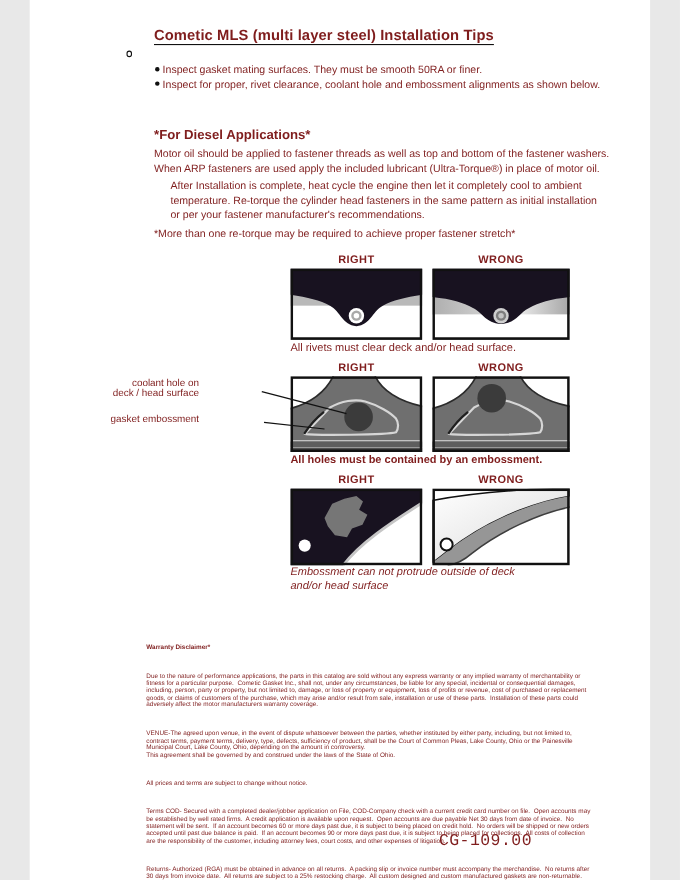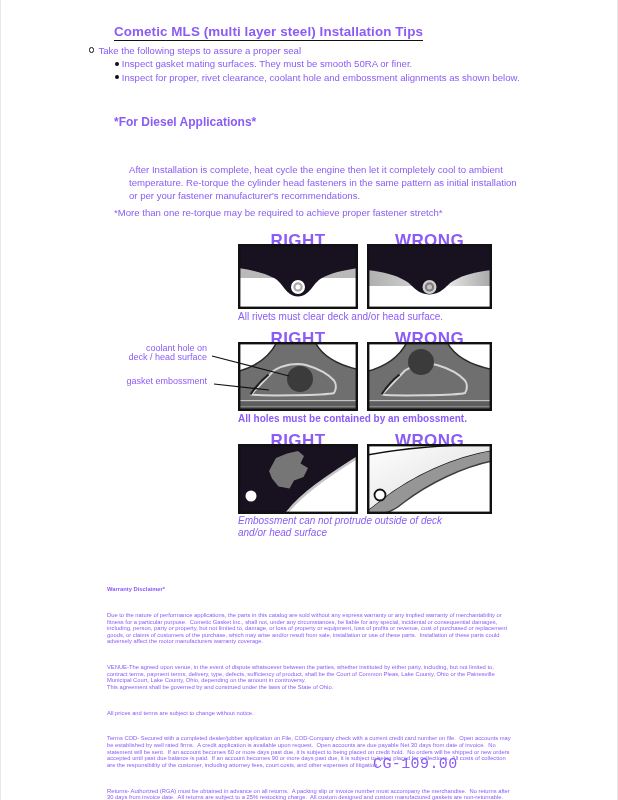--- a/index.html
+++ b/index.html
@@ -1,52 +1,54 @@
 <!DOCTYPE html>
 <html><head>
 <meta charset="utf-8">
 <style>
   html,body{margin:0;padding:0;background:#e8e8e8;}
-  .page{position:relative;width:616px;height:800px;background:#ffffff;margin:0 auto;
-        font-family:"Liberation Sans",sans-serif;color:#8b5cf6;overflow:hidden;}
+  .page{position:relative;width:564px;height:800px;background:#ffffff;margin:0 auto;
+        font-family:"Liberation Sans",sans-serif;color:#7f1d1d;overflow:hidden;}
   .abs{position:absolute;}
   .title{left:113px;top:24px;font-size:13.4px;font-weight:bold;letter-spacing:.1px;
          border-bottom:1.6px solid #111;padding-bottom:1px;white-space:nowrap;}
   .bullets{left:88px;top:44px;font-size:9.6px;line-height:13.3px;white-space:nowrap;}
   .obullet{display:inline-block;width:3.4px;height:3.4px;border:1px solid #111;border-radius:50%;
            margin-right:4px;vertical-align:1.5px;}
   .fbullet{display:inline-block;width:3.8px;height:3.8px;background:#111;border-radius:50%;
            margin-right:3px;vertical-align:1.5px;}
   .sub{margin-left:26px;}
   .diesel-h{left:113px;top:115px;font-size:12px;font-weight:bold;white-space:nowrap;}
   .para{font-size:9.6px;line-height:13px;white-space:pre;}
-  .dg-label{font-size:17px;font-weight:700;letter-spacing:.4px;text-align:center;white-space:nowrap;}
+  .dg-label{font-size:10px;font-weight:700;letter-spacing:.4px;text-align:center;white-space:nowrap;}
   .panel{line-height:0;}
   .panel svg{display:block;width:100%;height:100%;}
   .caption{left:237px;font-size:10px;line-height:11.8px;white-space:pre;}
   .ann{font-size:9px;line-height:8.8px;text-align:right;white-space:pre;}
   .legal{left:106px;top:573px;width:480px;font-size:5.8px;line-height:6.6px;white-space:pre;}
   .legal .lh{font-weight:bold;margin:0 0 6px 0;}
   .legal p{margin:0 0 6px 0;}
   .pagenum{left:372px;top:756px;font-size:15px;letter-spacing:.4px;white-space:nowrap;font-family:Liberation Mono, monospace;}
 </style>
 </head>
 <body>
 
 <div class="page">
 
   <div class="abs title">Cometic MLS (multi layer steel) Installation Tips</div>
 
   <div class="abs bullets">
-    <div><span class="obullet"></span><span>Take the following steps to assure a proper seal</span></div>
+    <div><span class="obullet"></span></div>
     <div class="sub"><span class="fbullet"></span><span>Inspect gasket mating surfaces.  They must be smooth 50RA or finer.</span></div>
     <div class="sub"><span class="fbullet"></span><span>Inspect for proper, rivet clearance, coolant hole and embossment alignments as shown below.</span></div>
   </div>
 
   <div class="abs diesel-h">*For Diesel Applications*</div>
+  <div class="abs para" style="left:113px;top:134px;">Motor oil should be applied to fastener threads as well as top and bottom of the fastener washers.
+When ARP fasteners are used apply the included lubricant (Ultra-Torque®) in place of motor oil.</div>
   <div class="abs para" style="left:128px;top:163px;">After Installation is complete, heat cycle the engine then let it completely cool to ambient
 temperature. Re-torque the cylinder head fasteners in the same pattern as initial installation
 or per your fastener manufacturer's recommendations.</div>
   <div class="abs para" style="left:113px;top:206px;">*More than one re-torque may be required to achieve proper fastener stretch*</div>
 
   <div class="abs dg-label" style="left:237px;top:231px;width:120px;">RIGHT</div>
   <div class="abs dg-label" style="left:366px;top:231px;width:125px;">WRONG</div>
 
   <div class="abs panel" style="left:237px;top:244px;width:120px;height:65px;">
     <svg viewBox="0 0 120 65">

